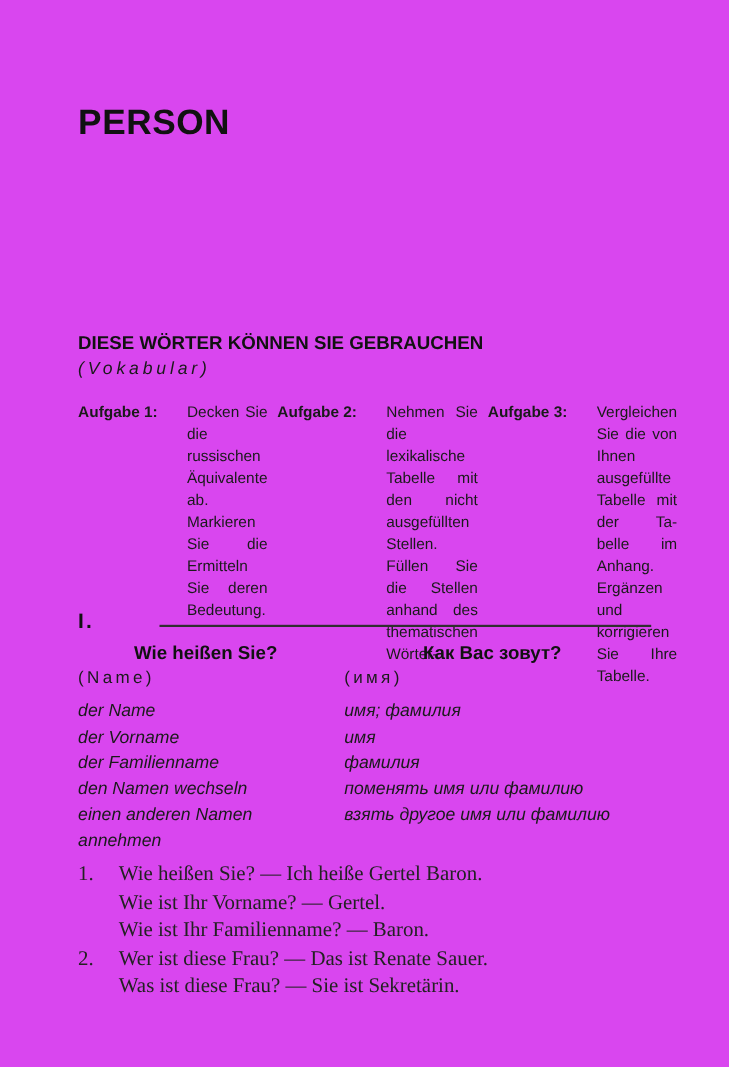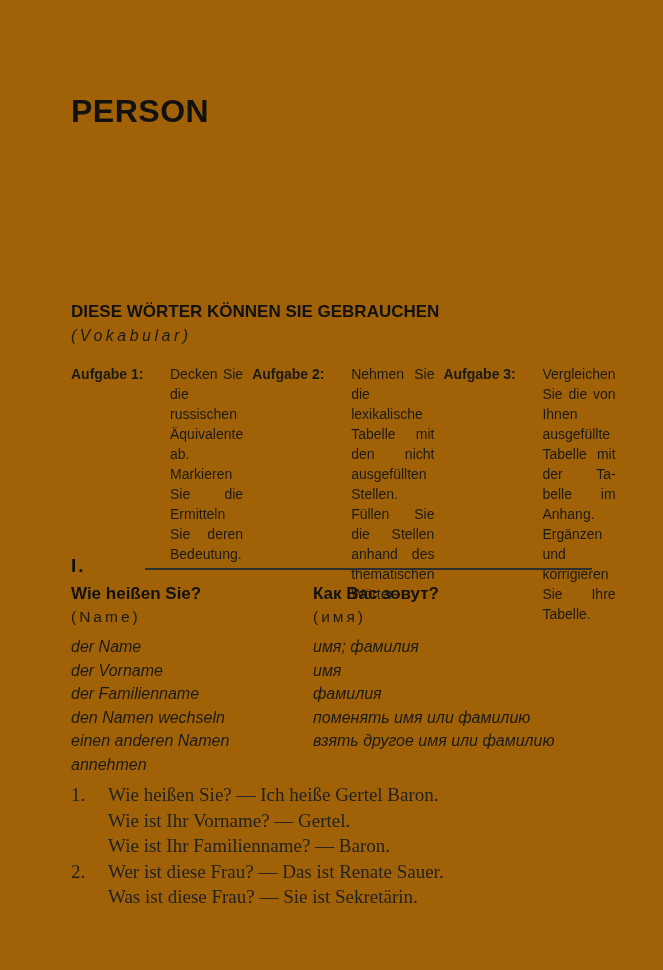--- a/index.html
+++ b/index.html
@@ -1,21 +1,21 @@
 <!DOCTYPE html>
 <html><head>
 <meta charset="utf-8">
 <style>
   html, body { margin: 0; padding: 0; background: #e8e8e8; }
   .page {
     position: relative;
     width: 663px;
     height: 970px;
     margin: 0 auto;
-    background: #a16207;
+    background: #d946ef;
     color: #1a1a1a;
     font-family: "Liberation Sans", "DejaVu Sans", sans-serif;
     overflow: hidden;
   }
   
   .title {
     position: absolute;
     top: 94px;
     left: 71px;
     margin: 0;
@@ -70,21 +70,21 @@
     position: absolute;
     top: 12px;
     left: 74px;
     right: 0;
     height: 2px;
     background: #2f2f2f;
   }
   
   .vocab { position: absolute; top: 583px; left: 71px; width: 521px; }
   .vrow { display: grid; grid-template-columns: 242px 1fr; }
-  .vhead { font-size: 17px; line-height: 22px; font-weight: 800; color: #111; }
+  .vhead { font-size: 17px; line-height: 22px; font-weight: 800; color: #111; text-align: center; }
   .vsub {
     font-size: 15.5px;
     line-height: 22px;
     letter-spacing: 3px;
     margin-top: 1px;
   }
   .ventries { margin-top: 7px; font-size: 16px; line-height: 23.6px; font-style: italic; }
   .vcell { padding-right: 10px; }
   
   .dialogues {

